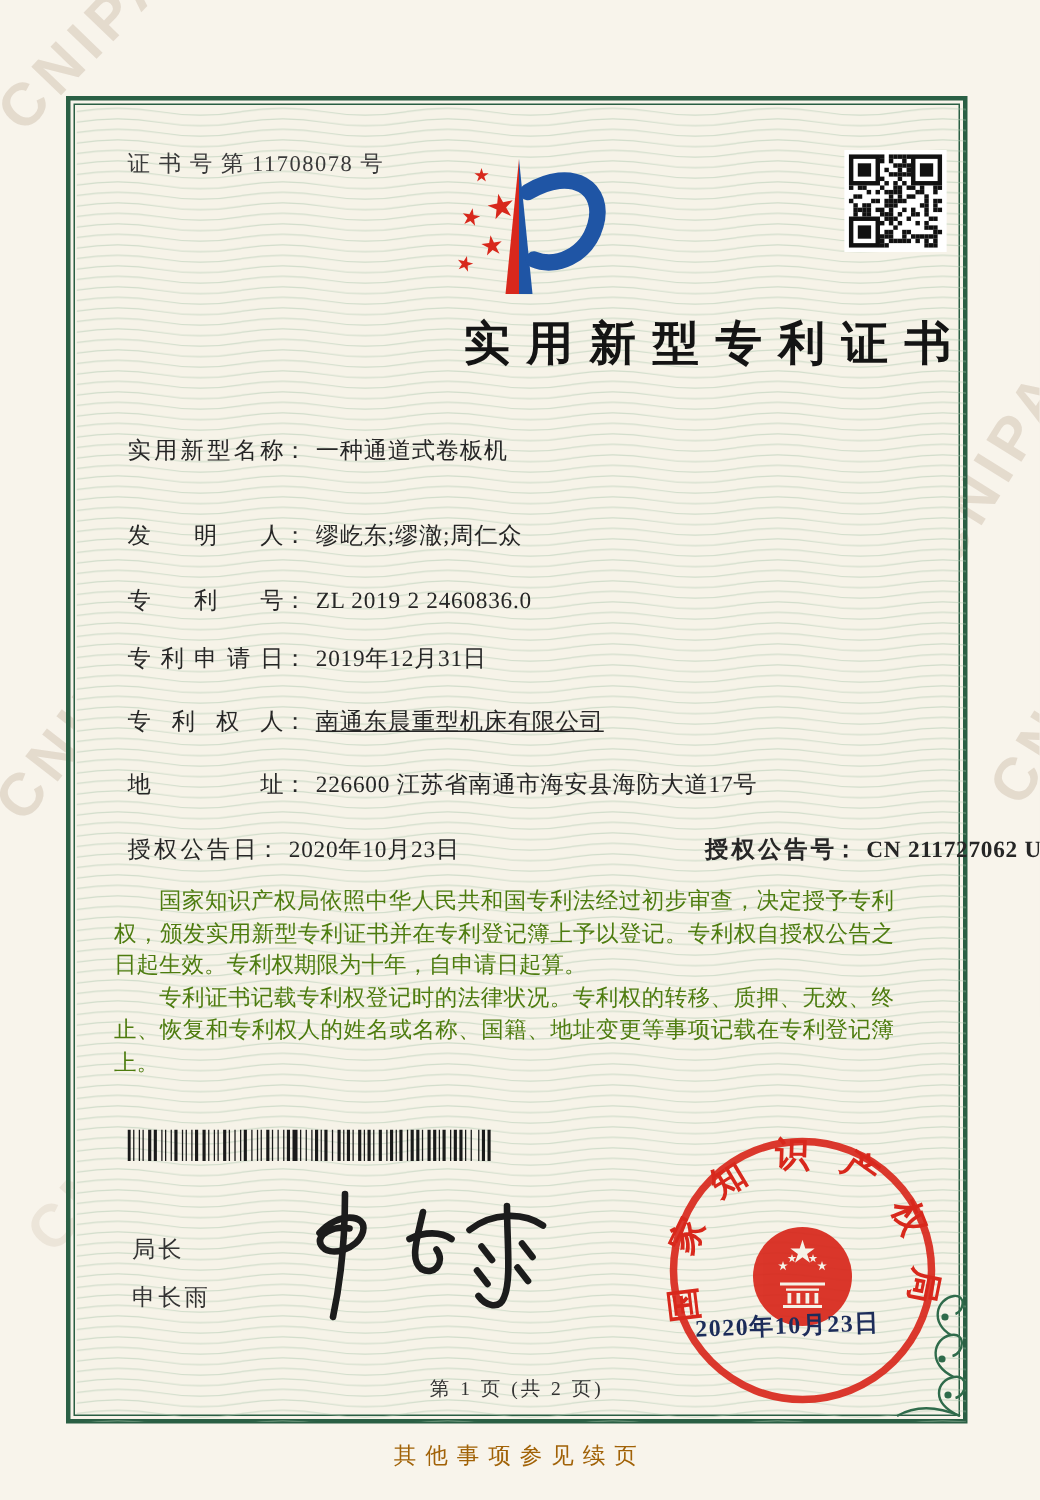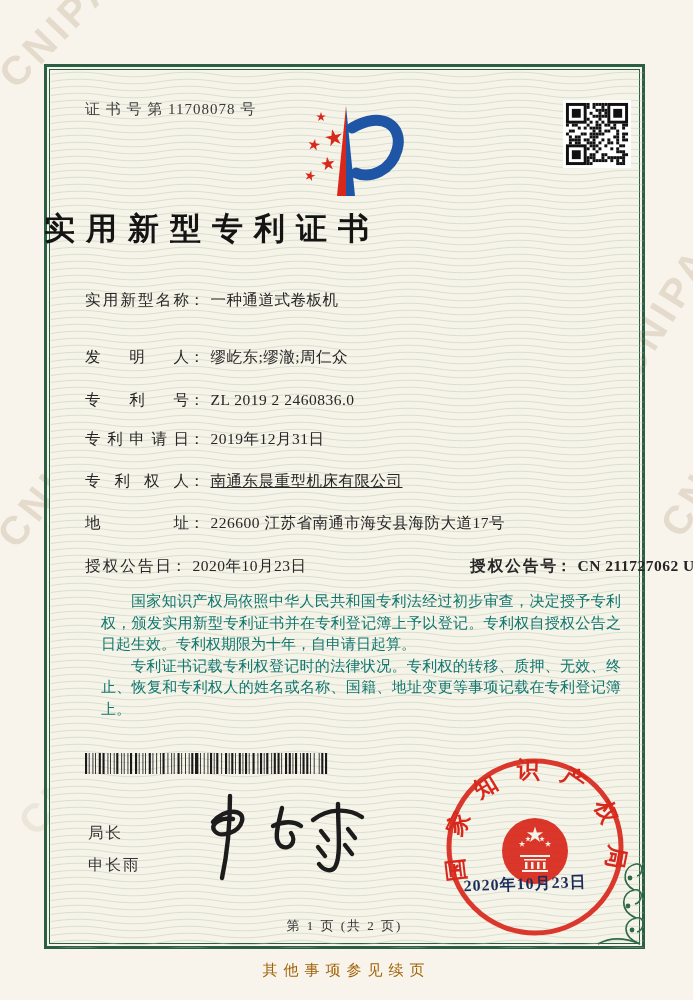--- a/index.html
+++ b/index.html
@@ -35,34 +35,34 @@
   }
   .guilloche{position:absolute;left:51px;top:71px;z-index:2;pointer-events:none;}
   .content{position:absolute;inset:0;z-index:3;}
   .cert-no{
     position:absolute;left:85px;top:100px;font-size:15px;
     letter-spacing:1px;color:#3a3a3a;
   }
   .qr{position:absolute;left:563px;top:100px;width:68px;height:68px;background:#fff;}
   .logo{position:absolute;left:272px;top:104px;width:150px;height:94px;}
   .title{
-    position:absolute;left:44px;top:208px;width:601px;text-align:left;
+    position:absolute;left:44px;top:208px;width:601px;text-align:right;
     font-size:31px;font-weight:bold;letter-spacing:11px;color:#141414;
   }
   .frow{position:absolute;left:85px;font-size:15.5px;white-space:nowrap;color:#262626;}
   .flabel{
     display:inline-block;width:104px;text-align:justify;text-align-last:justify;
     vertical-align:top;
   }
   .fcolon{display:inline-block;margin-right:6px;}
   .fvalue{letter-spacing:.5px;}
   .grant2{position:absolute;left:385px;top:0;font-weight:bold;}
   .bodytext{
-    position:absolute;left:101px;top:591px;width:520px;
-    font-size:15px;line-height:21.5px;text-align:justify;color:#0f766e;
+    position:absolute;left:76px;top:591px;width:520px;
+    font-size:15px;line-height:21.5px;text-align:justify;color:#4d7c0f;
   }
   .bodytext p{margin:0;text-indent:2em;}
   .barcode{position:absolute;left:85px;top:753px;}
   .signer-title{
     position:absolute;left:88px;top:823px;font-size:15.5px;color:#333;
     font-family:"Liberation Sans","DejaVu Sans",sans-serif;letter-spacing:2px;
   }
   .signer-name{
     position:absolute;left:88px;top:855px;font-size:15.5px;color:#333;
     font-family:"Liberation Sans","DejaVu Sans",sans-serif;letter-spacing:2px;

